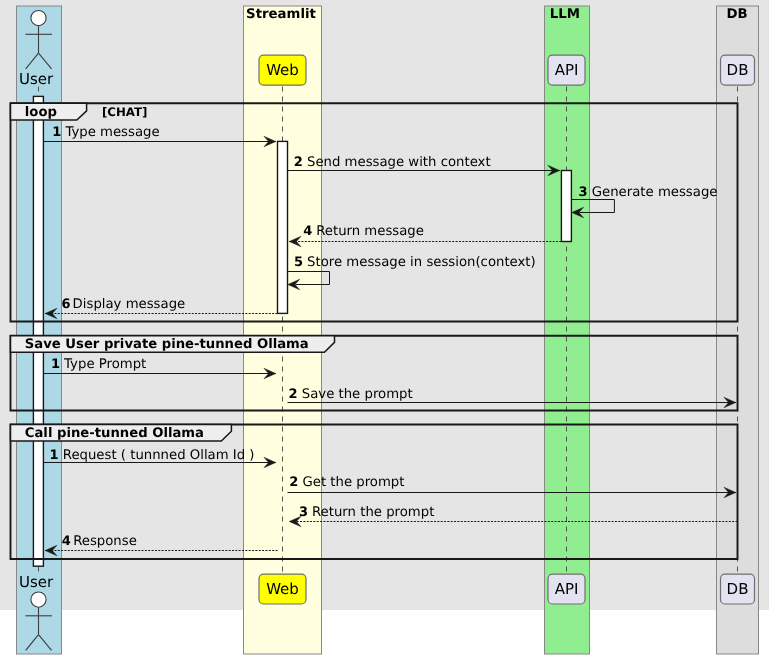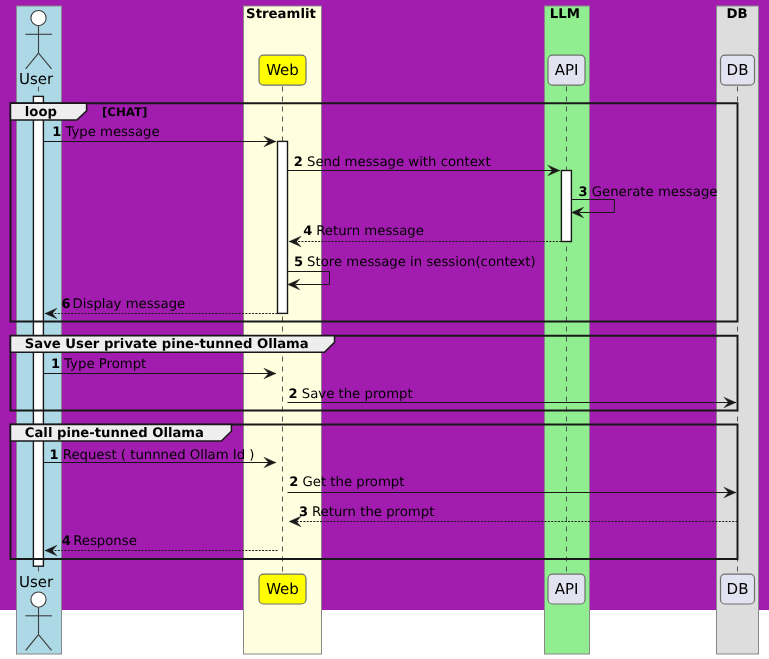--- a/index.html
+++ b/index.html
@@ -1,19 +1,19 @@
 <!DOCTYPE html>
 <html><head>
 <meta charset="utf-8">
 <title>Sequence Diagram</title>
 <style>
   html,body{margin:0;padding:0;background:#FFFFFF;}
   body{width:769px;height:659px;overflow:hidden;
        font-family:"DejaVu Sans",sans-serif;}
-  #stage{position:relative;width:769px;height:610px;background:#a21caf;}
+  #stage{position:relative;width:769px;height:610px;background:#e5e5e5;}
   #diagram{position:absolute;left:0;top:0;width:769px;height:659px;}
   text{font-family:"DejaVu Sans",sans-serif;fill:#000000;
         -webkit-font-smoothing:antialiased;text-rendering:geometricPrecision;}
   .msg{font-size:13.25px;}
   .num{font-size:13px;font-weight:bold;}
   .plabel{font-size:15px;}
   .boxlabel{font-size:13.3px;font-weight:bold;}
   .grouplabel{font-size:13.2px;font-weight:bold;}
   .groupnote{font-size:11.8px;font-weight:bold;}
 </style>

